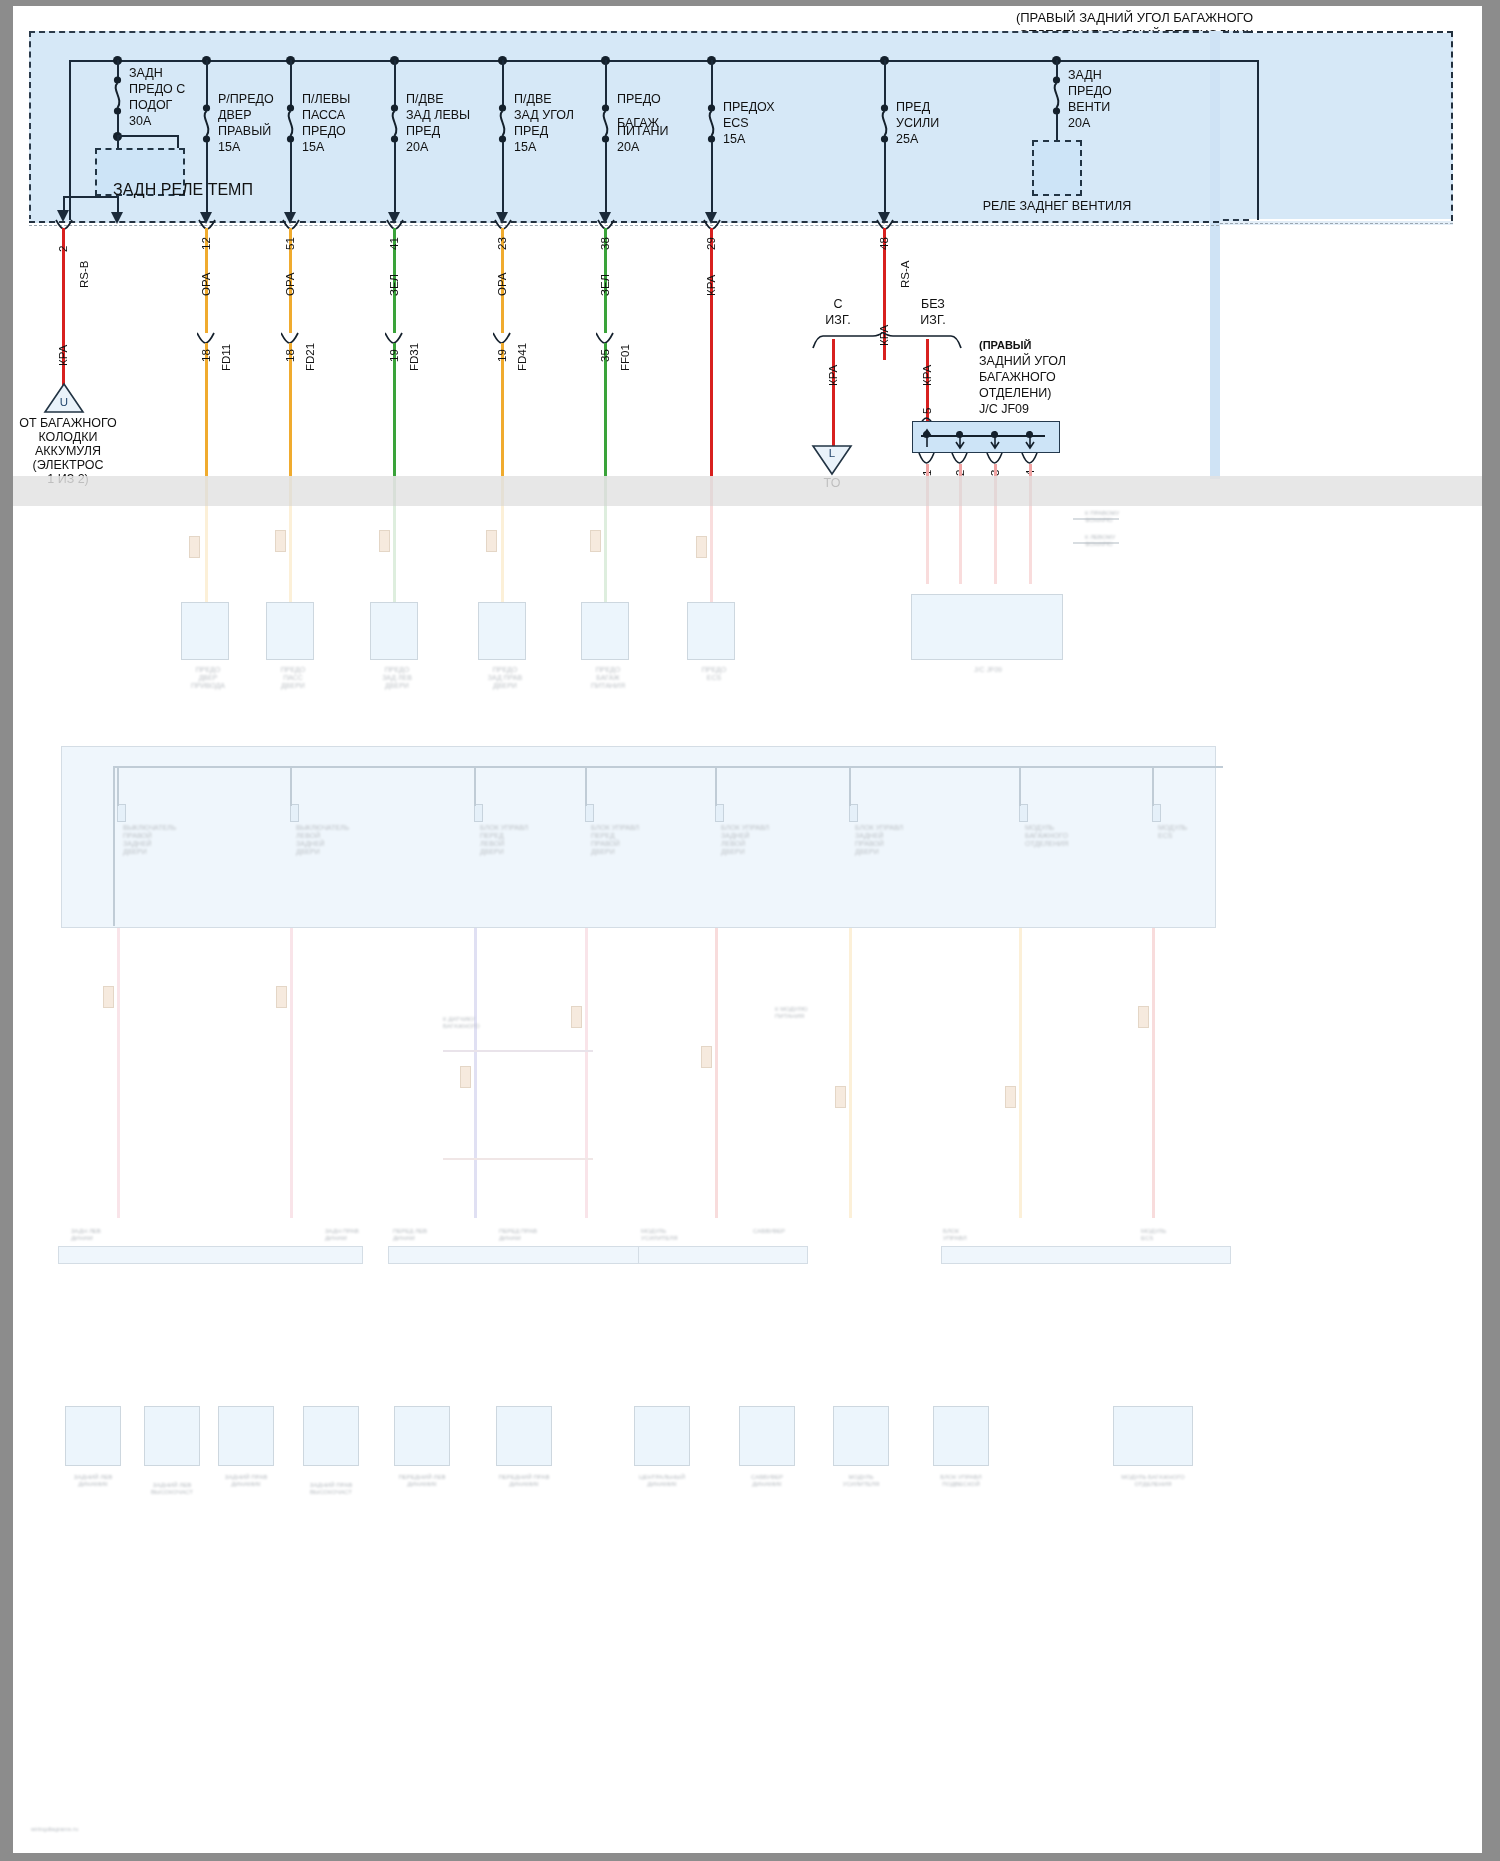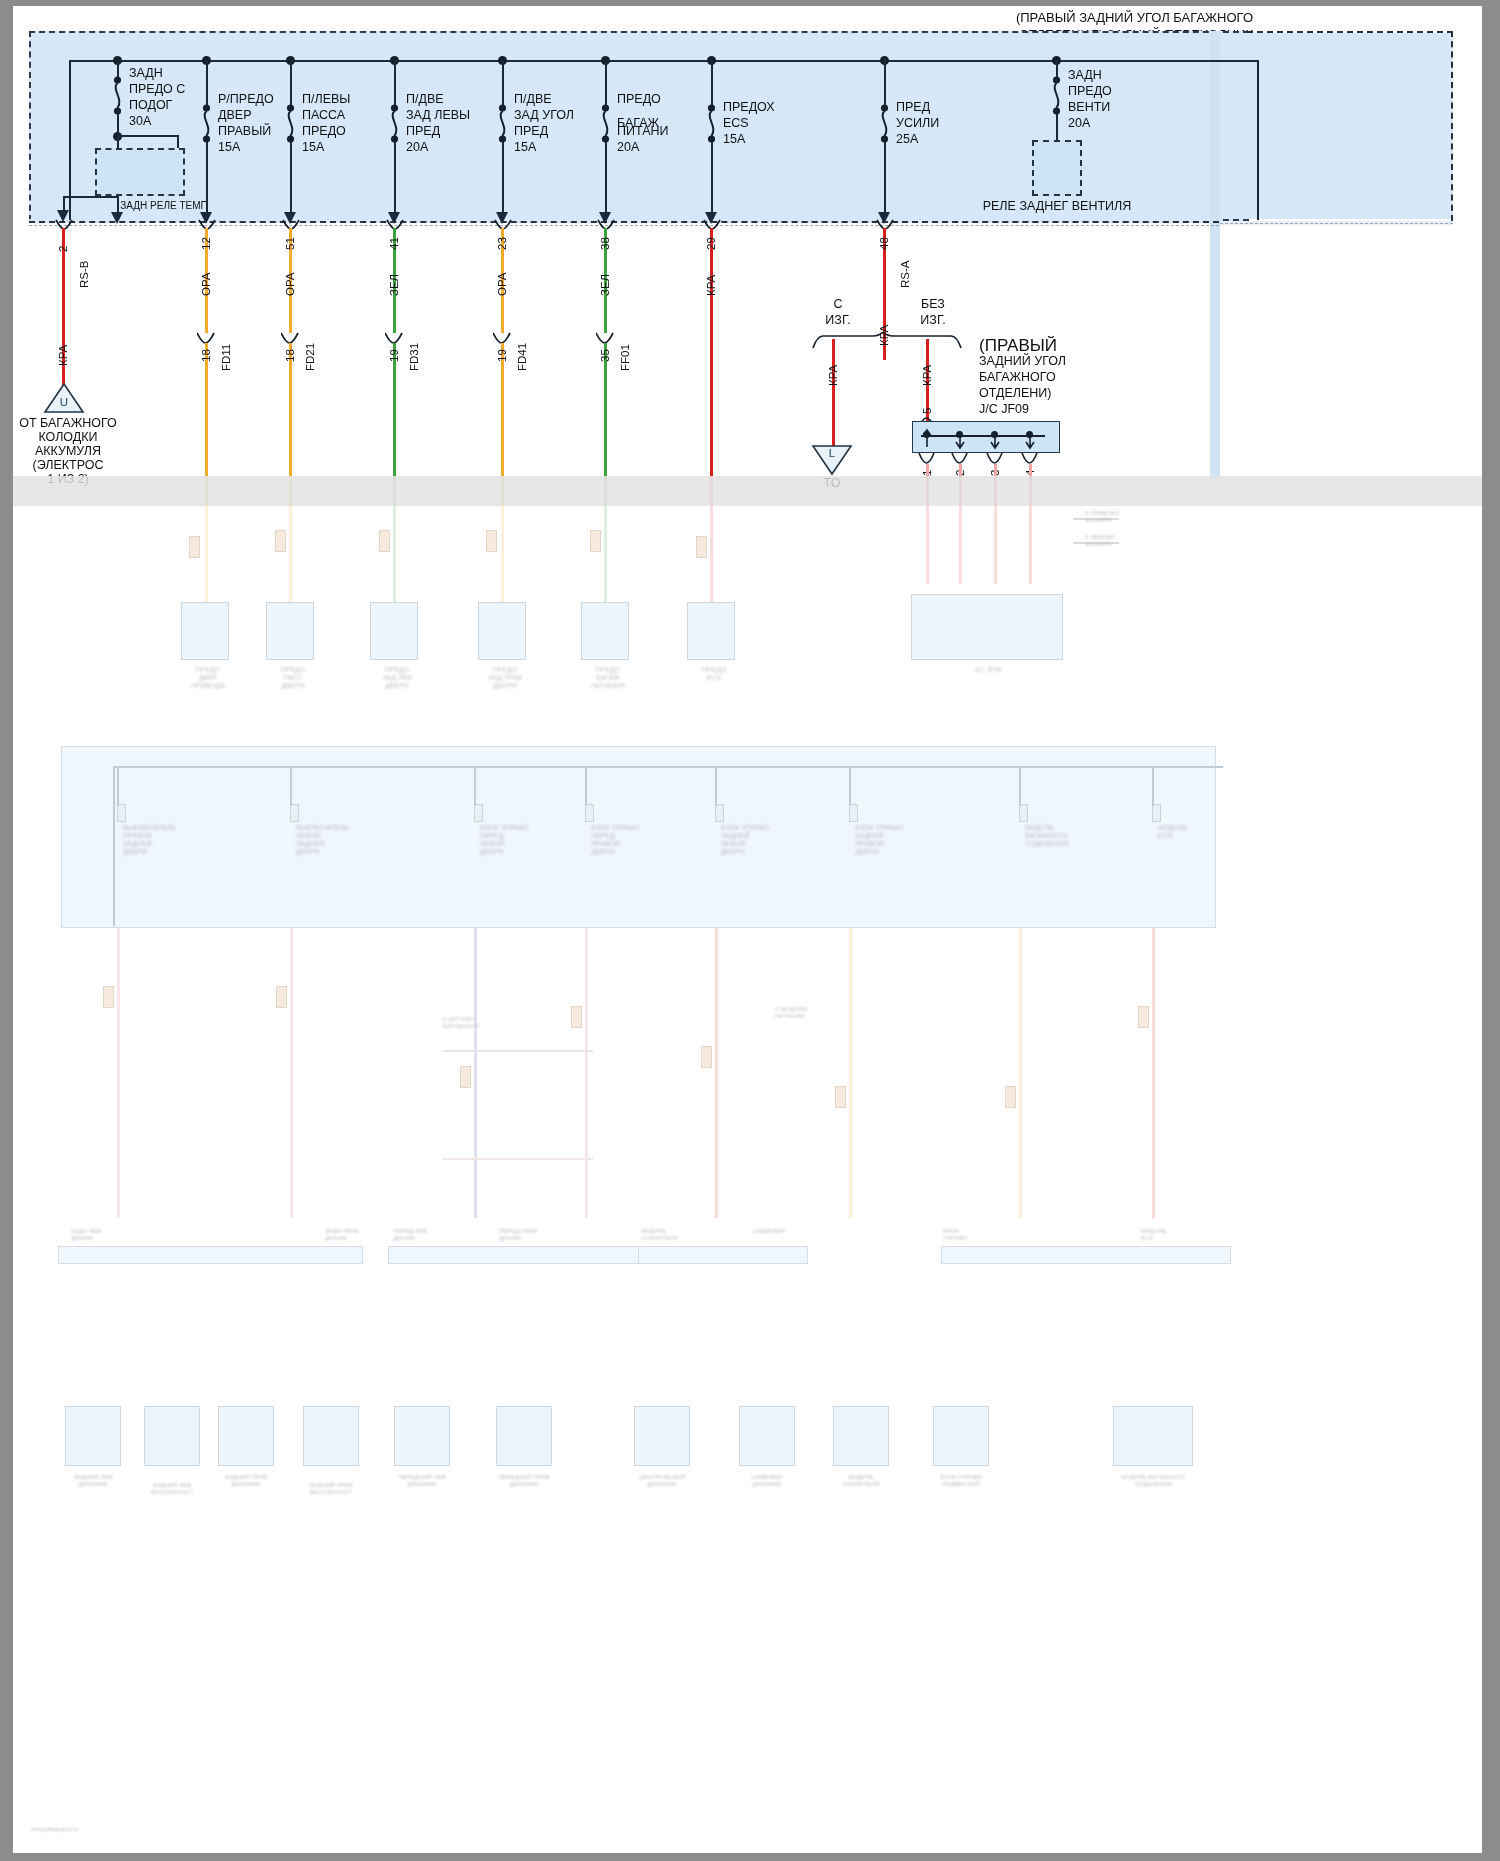--- a/index.html
+++ b/index.html
@@ -134,21 +134,21 @@
     <div class="lbl" style="left:116px; top:60px;">ЗАДН</div>
     <div class="lbl" style="left:116px; top:76px;">ПРЕДО С</div>
     <div class="lbl" style="left:116px; top:92px;">ПОДОГ</div>
     <div class="lbl" style="left:116px; top:108px;">30A</div>
 
     <div class="dot" style="left:100px; top:126px;"></div>
     <div class="hline" style="left:104px; top:129px; width:62px;"></div>
     <div class="vline" style="left:164px; top:129px; height:15px;"></div>
     <div class="vline" style="left:104px; top:129px; height:15px;"></div>
     <div class="relay" style="left:82px; top:142px; width:90px; height:48px;"></div>
-    <div class="lbl c" style="left:52px; top:192px; width:150px; font-size:10px;padding-left:48px;">ЗАДН РЕЛЕ ТЕМП</div>
+    <div class="lbl c" style="left:52px; top:176px; width:150px; font-size:16px;padding-left:48px;">ЗАДН РЕЛЕ ТЕМП</div>
     <div class="vline" style="left:104px; top:190px; height:24px;"></div>
 
     <div class="dot" style="left:189px; top:50px;"></div>
     <div class="vline" style="left:193px; top:54px; height:48px;"></div>
     <svg class="fuse" style="left:185px; top:98px;" width="18" height="40">
       <circle cx="8.5" cy="4" r="3.6" fill="#14202c"></circle>
       <path d="M8.5 7 C 2 13, 15 23, 8.5 32" stroke="#14202c" stroke-width="2" fill="none"></path>
       <circle cx="8.5" cy="35" r="3.6" fill="#14202c"></circle>
     </svg>
     <div class="vline" style="left:193px; top:136px; height:78px;"></div>
@@ -375,21 +375,21 @@
     <svg style="position:absolute;left:905px;top:410px;width:18px;height:14px;">
       <path d="M0 12 q5 -10 8.5 -10 q3.5 0 8.5 10" stroke="#14202c" stroke-width="1.7" fill="none"></path>
     </svg>
 
     <svg style="position:absolute;left:798px;top:438px;width:42px;height:32px;">
       <polygon points="21,30 40,2 2,2" fill="#e9f2fa" stroke="#223444" stroke-width="1.6"></polygon>
     </svg>
     <div class="lbl c" style="left:798px; top:440px; width:42px; font-size:11.5px; color:#25486e;">L</div>
     <div class="lbl c" style="left:798px; top:470px; width:42px;">ТО</div>
 
-    <div class="lbl" style="left:966px; top:332px; font-size:17px;">(ПРАВЫЙ</div>
+    <div class="lbl" style="left:966px; top:332px; font-size:11px;font-weight:bold;">(ПРАВЫЙ</div>
     <div class="lbl" style="left:966px; top:348px; font-size:12.5px;">ЗАДНИЙ УГОЛ</div>
     <div class="lbl" style="left:966px; top:364px; font-size:12.5px;">БАГАЖНОГО</div>
     <div class="lbl" style="left:966px; top:380px; font-size:12.5px;">ОТДЕЛЕНИ)</div>
     <div class="lbl" style="left:966px; top:396px; font-size:12.5px;">J/C JF09</div>
 
     <div class="jbox" style="left:899px; top:415px; width:148px; height:32px;"></div>
 
     <div class="hline" style="left:908px; top:429px; width:124px; background:#14202c;"></div>
     <div class="dot" style="left:910px; top:425px; width:7px; height:7px;"></div>
     <div class="dot" style="left:943px; top:425px; width:7px; height:7px;"></div>

